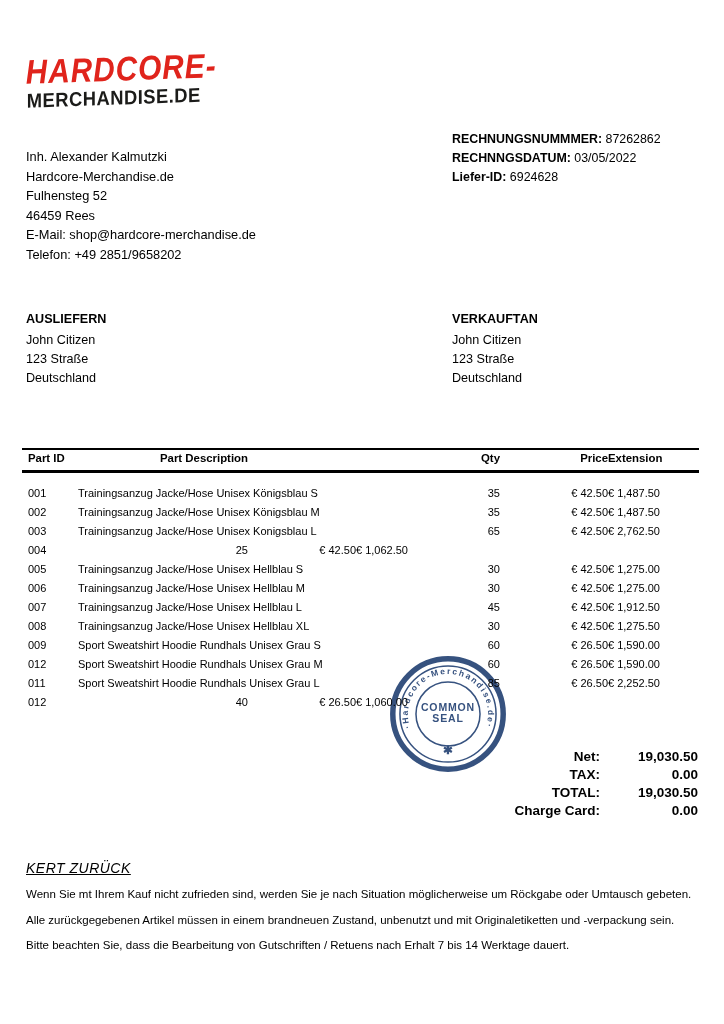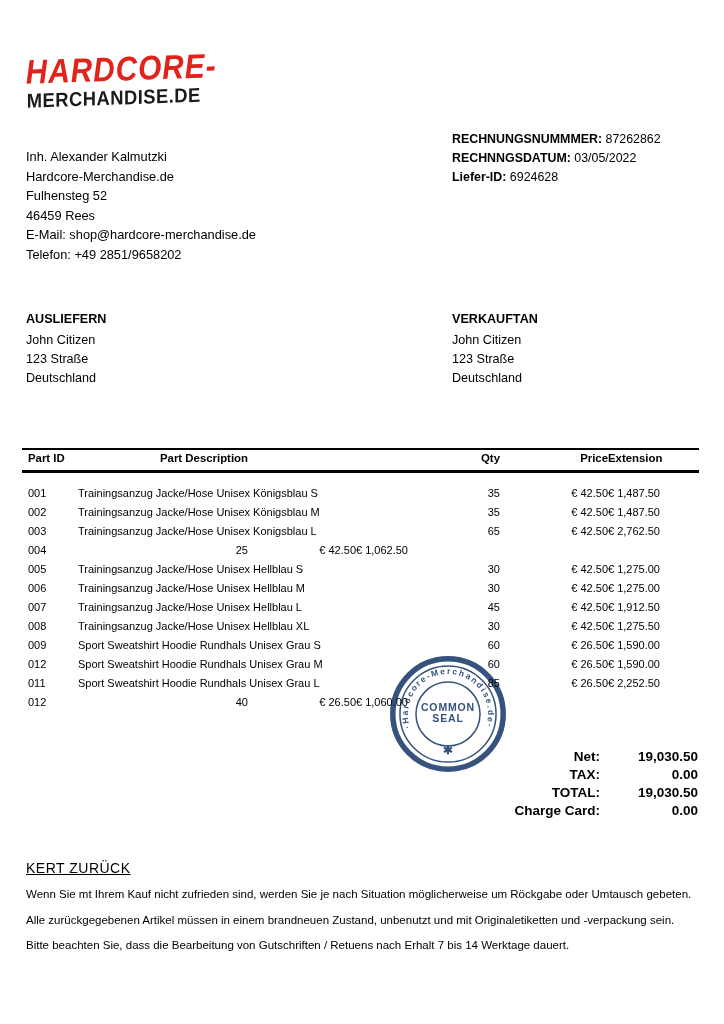--- a/index.html
+++ b/index.html
@@ -62,21 +62,21 @@
   .s-star { fill:var(--seal-blue); font-size:14px; text-anchor:middle; font-weight:bold; }
 
   
   .totals { position:absolute; left:398px; top:748px; width:300px; font-size:13.5px; font-weight:bold; z-index:2; }
   .tot-row { display:flex; line-height:18px;gap:8px; }
   .tot-label { flex:1; text-align:right; }
   .tot-value { width:90px; text-align:right; }
 
   
   .footer { position:absolute; left:26px; top:860px; width:690px; }
-  .footer-heading { font-size:14px; text-decoration:underline; letter-spacing:0.5px; margin-bottom:11px; }
+  .footer-heading { font-size:14px; text-decoration:underline; letter-spacing:0.5px; margin-bottom:11px;font-style:italic; }
   .footer-par { font-size:11.5px; line-height:14px; margin-bottom:11.5px; white-space:nowrap; }
 </style>
 </head>
 <body>
 
 <div class="page">
 
   <div class="logo">
     <div class="logo-top">HARDCORE-</div>
     <div class="logo-bottom">MERCHANDISE.DE</div>

